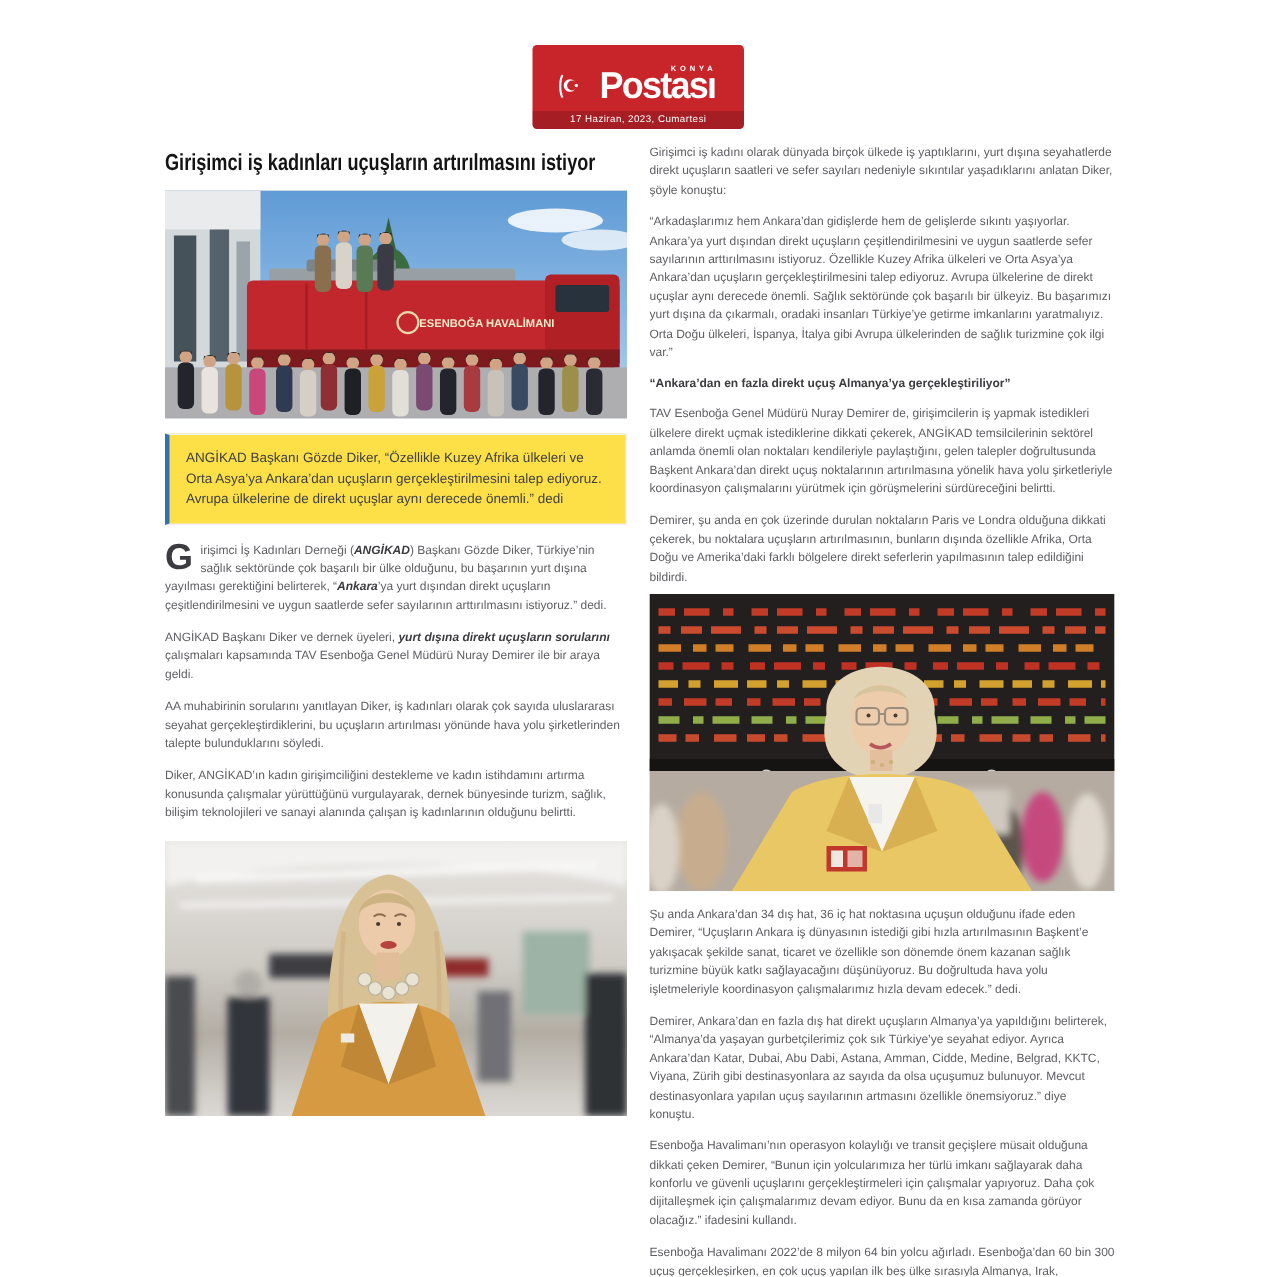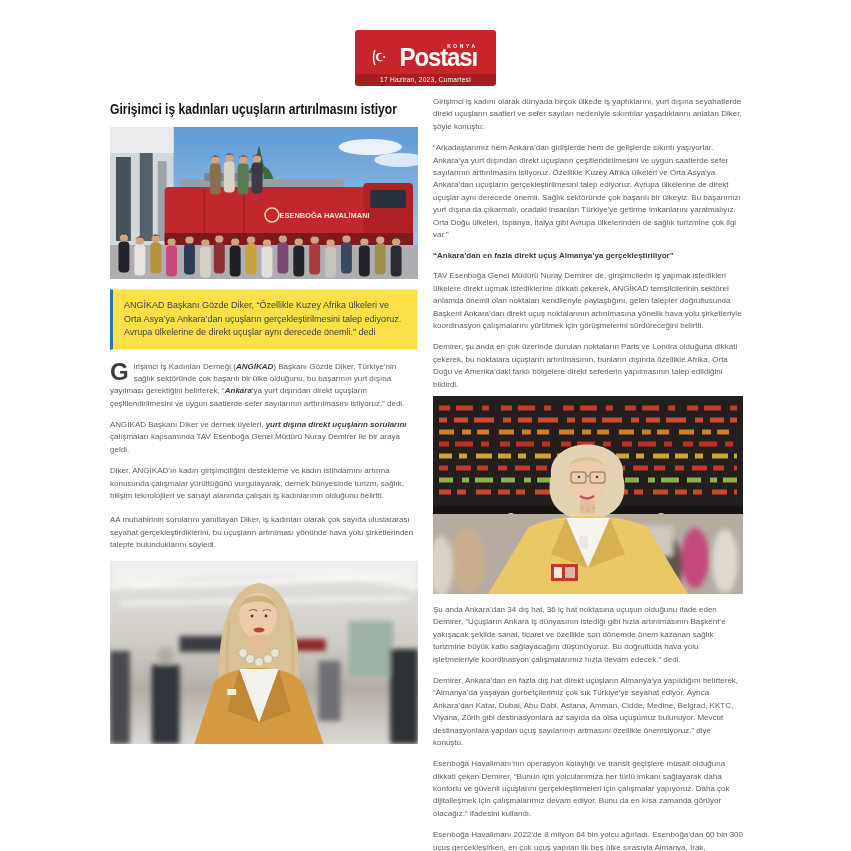--- a/index.html
+++ b/index.html
@@ -147,22 +147,22 @@
       <div class="quote-box">ANGİKAD Başkanı Gözde Diker, “Özellikle Kuzey Afrika ülkeleri ve Orta Asya’ya Ankara’dan uçuşların gerçekleştirilmesini talep ediyoruz. Avrupa ülkelerine de direkt uçuşlar aynı derecede önemli.” dedi</div>
 
       <p class="body">
         <span class="dropcap">G</span><span>irişimci İş Kadınları Derneği (</span><b>ANGİKAD</b><span>) Başkanı Gözde Diker, Türkiye’nin sağlık sektöründe çok başarılı bir ülke olduğunu, bu başarının yurt dışına yayılması gerektiğini belirterek, “</span><b>Ankara</b><span>’ya yurt dışından direkt uçuşların çeşitlendirilmesini ve uygun saatlerde sefer sayılarının arttırılmasını istiyoruz.” dedi.</span>
       </p>
 
       <p class="body">
         <span>ANGİKAD Başkanı Diker ve dernek üyeleri, </span><b>yurt dışına direkt uçuşların sorularını</b><span> çalışmaları kapsamında TAV Esenboğa Genel Müdürü Nuray Demirer ile bir araya geldi.</span>
       </p>
 
+      <p class="body">AA muhabirinin sorularını yanıtlayan Diker, iş kadınları olarak çok sayıda uluslararası seyahat gerçekleştirdiklerini, bu uçuşların artırılması yönünde hava yolu şirketlerinden talepte bulunduklarını söyledi.</p>
       <p class="body" style="margin-bottom:12px">Diker, ANGİKAD’ın kadın girişimciliğini destekleme ve kadın istihdamını artırma konusunda çalışmalar yürüttüğünü vurgulayarak, dernek bünyesinde turizm, sağlık, bilişim teknolojileri ve sanayi alanında çalışan iş kadınlarının olduğunu belirtti.</p>
-      <p class="body">AA muhabirinin sorularını yanıtlayan Diker, iş kadınları olarak çok sayıda uluslararası seyahat gerçekleştirdiklerini, bu uçuşların artırılması yönünde hava yolu şirketlerinden talepte bulunduklarını söyledi.</p>
 
       <svg class="photo" width="308" height="183" viewBox="0 0 310 183" preserveAspectRatio="none">
         <defs>
           <linearGradient id="hall3" x1="0" y1="0" x2="0" y2="1">
             <stop offset="0" stop-color="#e6e4e0"></stop>
               <stop offset=".45" stop-color="#cfccc6"></stop>
             <stop offset=".7" stop-color="#b3ada4"></stop>
               <stop offset="1" stop-color="#dcd9d5"></stop>
           </linearGradient>
           <filter id="blur3">

